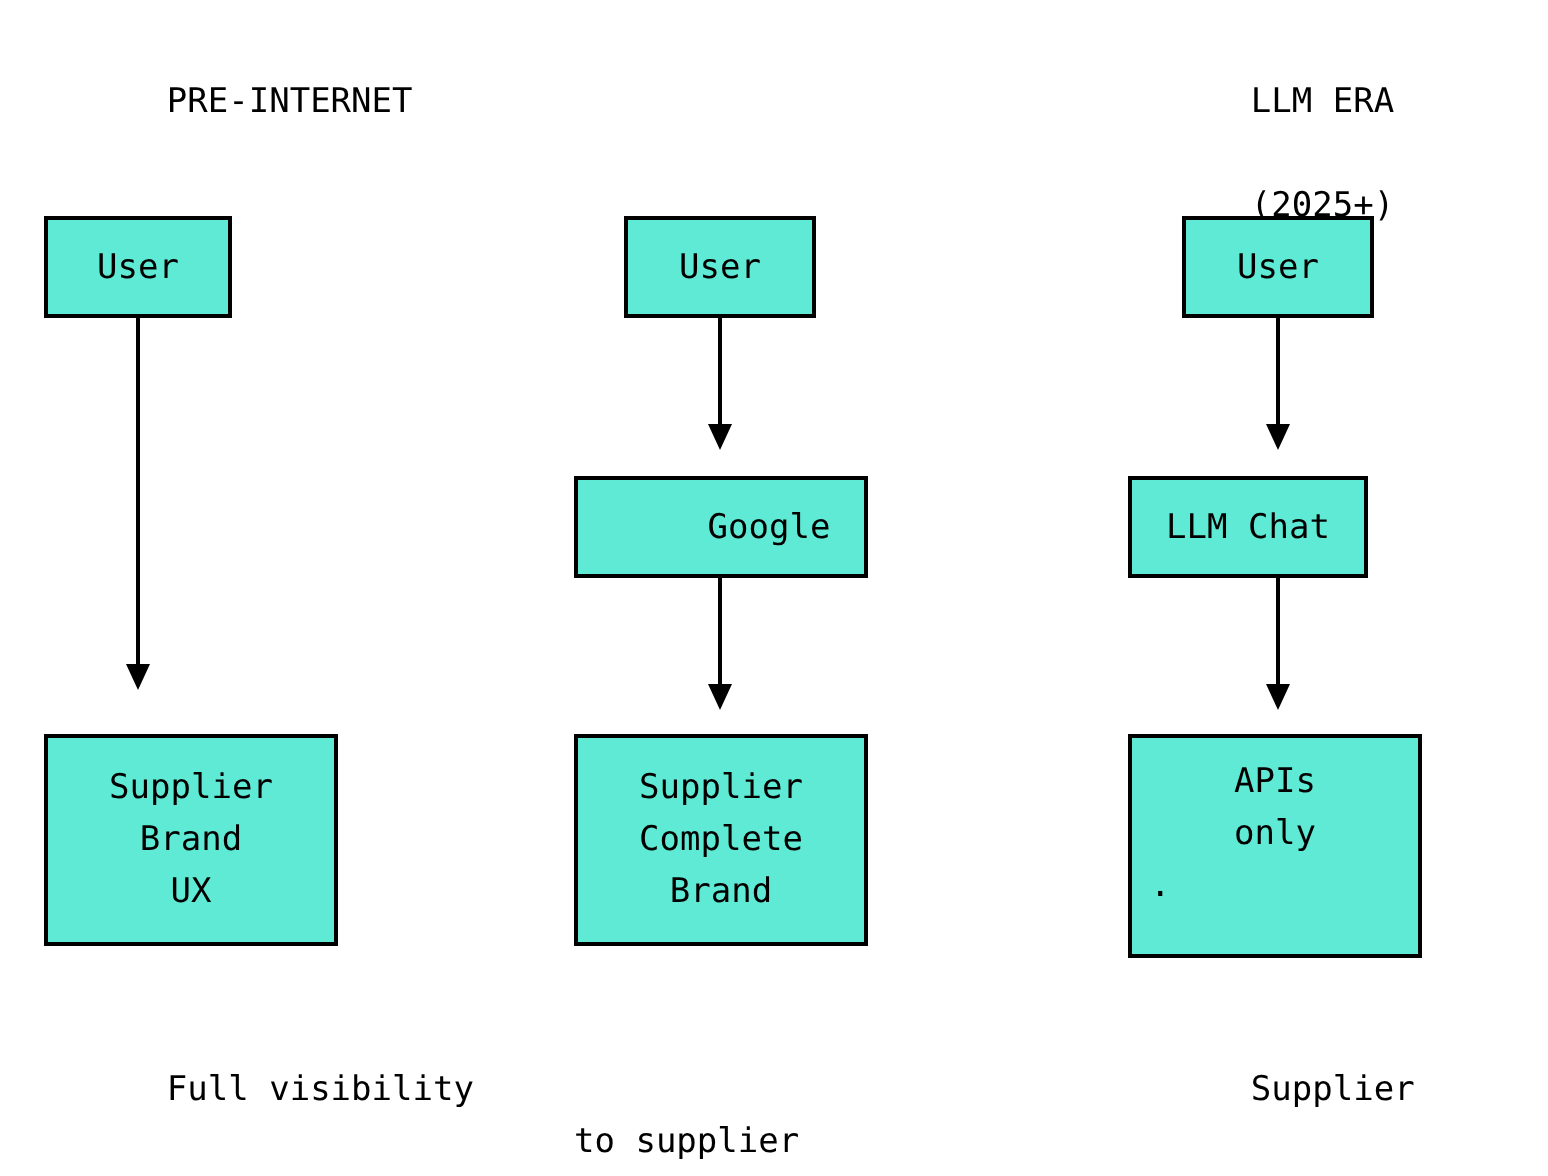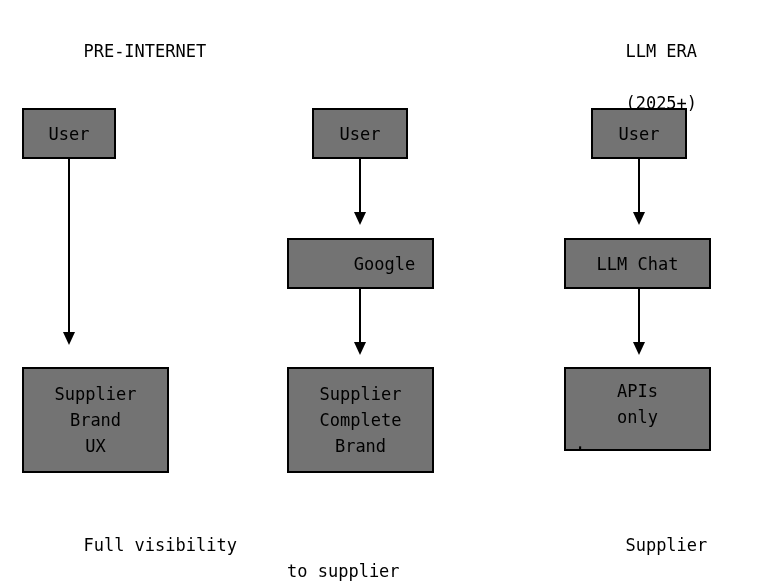--- a/index.html
+++ b/index.html
@@ -44,21 +44,21 @@
     letter-spacing: 0px;
     white-space: pre;
     text-align: right;
   }
   .col-heading .line2 { display: block; }
 
   .node-box {
     position: absolute;
     box-sizing: border-box;
     border: 2px solid #000000;
-    background: #737373;
+    background: #5eead4;
     display: flex;
     flex-direction: column;
     align-items: center;
     justify-content: center;
     font-size: 17px;
     line-height: 26px;
     white-space: pre;
   }
   .node-box .box-line {
     display: block;
@@ -176,30 +176,30 @@
 
     <div class="node-box" style="left:49px; top:108px; width:96px; height:51px;">
       <span class="box-line">User</span>
     </div>
 
     <div class="connector" style="left:96px; top:159px; height:66px;">
       <span class="shaft" style="height:53px;"></span>
       <span class="head" style="top:53px;"></span>
     </div>
 
-    <div class="node-box" style="left:22px; top:238px; width:147px; height:51px;">
+    <div class="node-box" style="left:22px; top:238px; width:120px; height:51px;">
       <span class="box-line">LLM Chat</span>
     </div>
 
     <div class="connector" style="left:96px; top:289px; height:66px;">
       <span class="shaft" style="height:53px;"></span>
       <span class="head" style="top:53px;"></span>
     </div>
 
-    <div class="node-box align-start" style="left:22px; top:367px; width:147px; height:84px;">
+    <div class="node-box align-start" style="left:22px; top:367px; width:147px; height:112px;">
       <span class="box-line">APIs</span>
       <span class="box-line">only</span>
       <span class="box-line left-align">.</span>
     </div>
 
     <div class="caption" style="left:22px; top:506px;">
       <span>Supplier</span>
       <span class="line2">invisibility</span>
     </div>
   </div>

